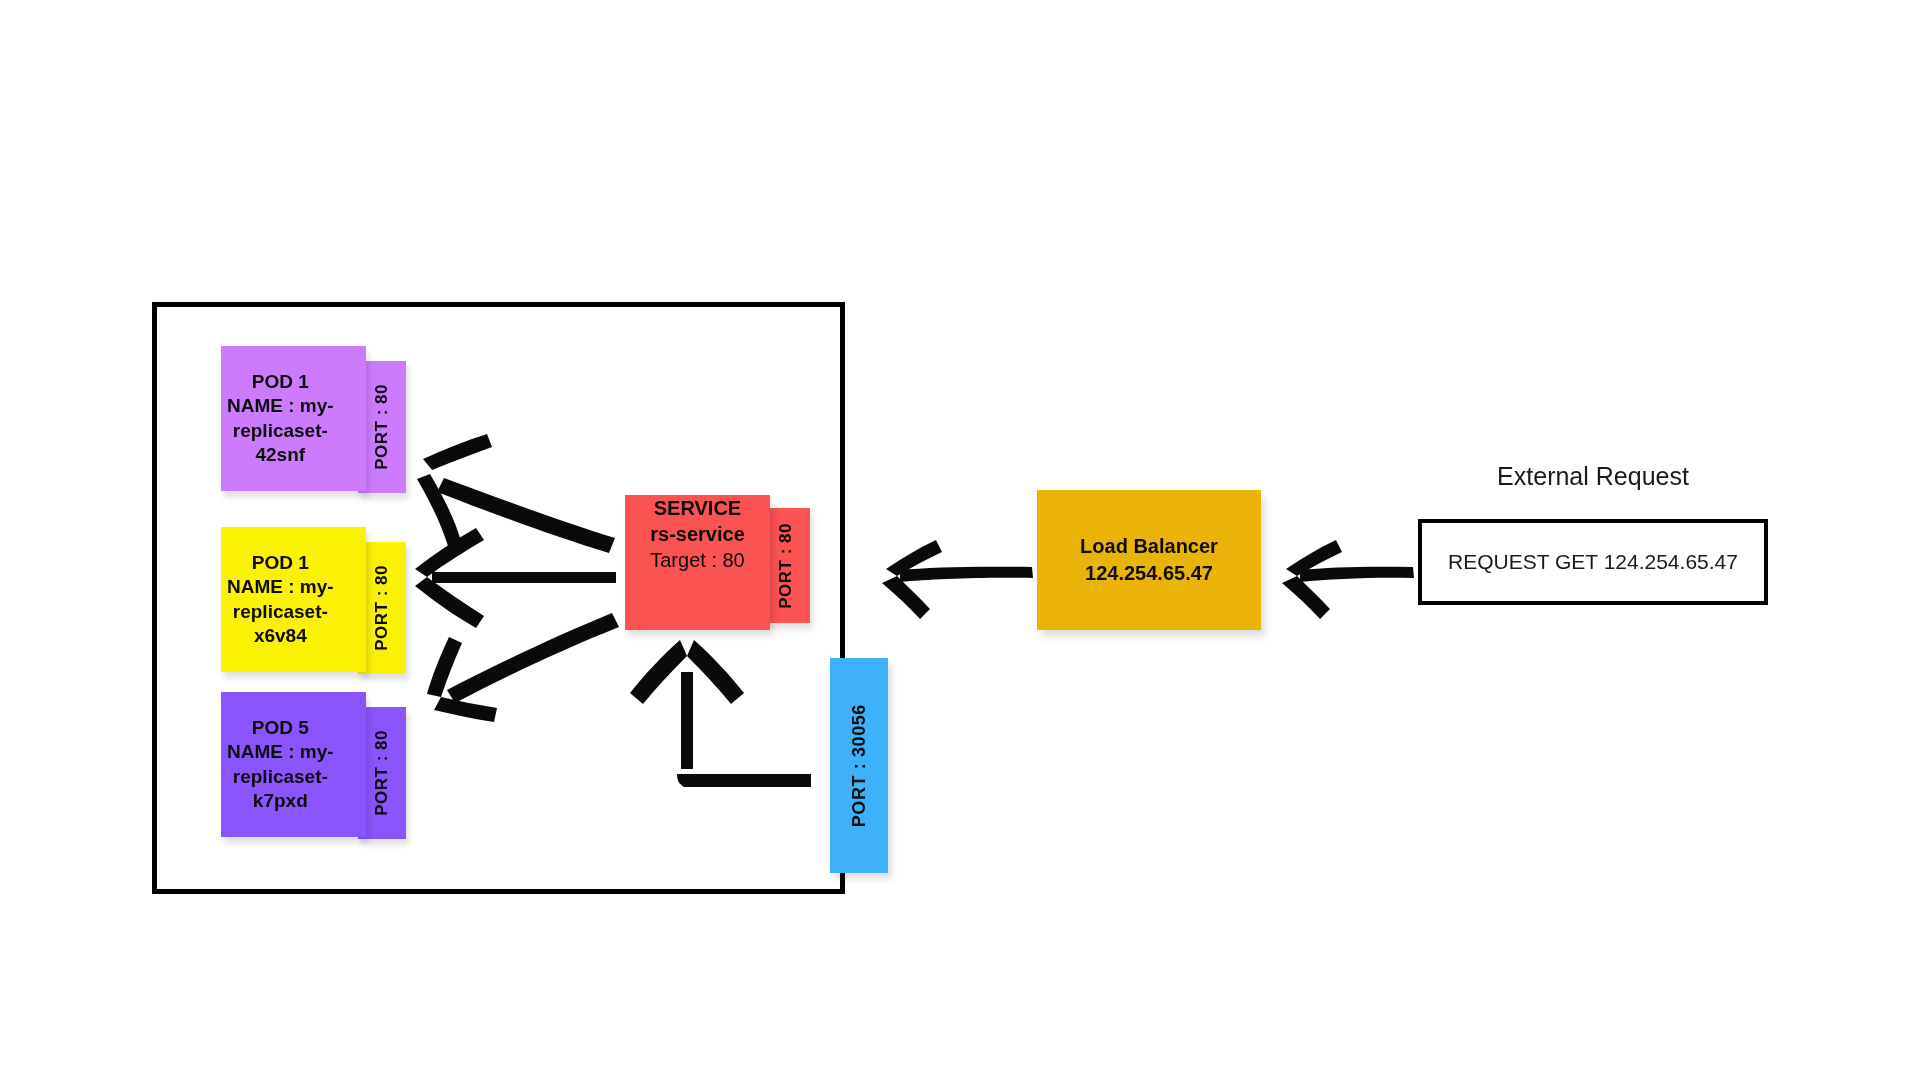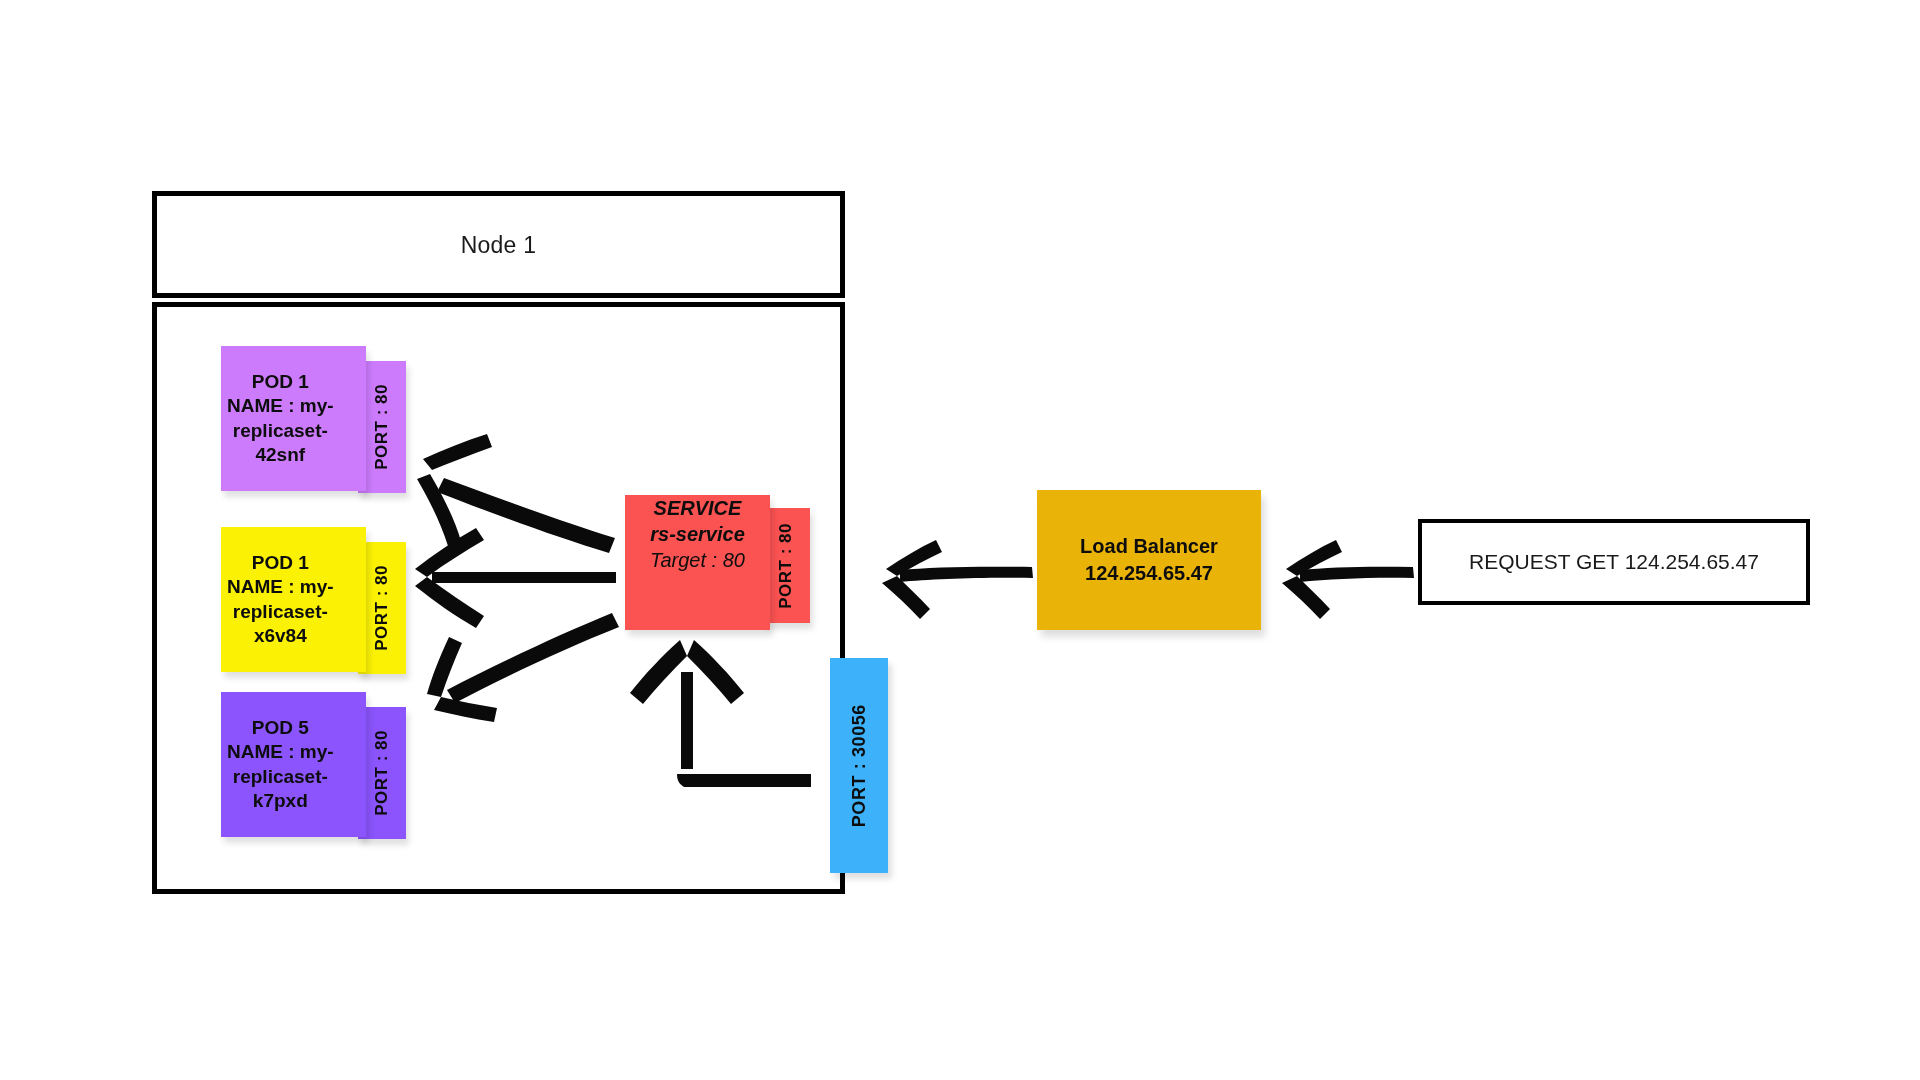--- a/index.html
+++ b/index.html
@@ -119,21 +119,21 @@
     flex-direction: column;
   }
   #service-port {
     position: absolute;
     left: 137px;
     top: 13px;
     width: 48px;
     height: 115px;
     background: #FB5252;
   }
-  .svc-line { font-size: 20px; line-height: 1.3; color: #0d0d0d; font-style: italic; }
+  .svc-line { font-size: 20px; line-height: 1.3; color: #0d0d0d; }
   .svc-line.b { font-weight: bold; }
 
   
   #nodeport-bar {
     position: absolute;
     left: 830px;
     top: 658px;
     width: 58px;
     height: 215px;
     background: #3DB2FB;
@@ -180,21 +180,21 @@
     top: 462px;
     width: 350px;
     text-align: center;
     font-size: 25px;
     color: #1a1a1a;
   }
   #external-box {
     position: absolute;
     left: 1418px;
     top: 519px;
-    width: 392px;
+    width: 350px;
     height: 86px;
     border: 4px solid #000000;
     box-sizing: border-box;
     background: #ffffff;
     display: flex;
     align-items: center;
     justify-content: center;
   }
   #external-box .req-text {
     font-size: 21px;
@@ -207,23 +207,20 @@
     width: 1920px;
     height: 1080px;
     pointer-events: none;
   }
 </style>
 </head>
 <body>
 
 <div id="canvas">
 
-  <div class="node-header-box">
-    <div class="node-header-label">Node 1</div>
-  </div>
 
   <div class="node-body-box"></div>
 
   <div class="pod-wrap" id="pod-1">
     <div class="port-tab pod-port" style="background:#CC7BFC;">
       <span>PORT : 80</span>
     </div>
     <div class="card-body pod-main" style="background:#CC7BFC;">
       <div class="card-text">
         <div>POD 1</div>
@@ -275,20 +272,21 @@
 
   <div id="nodeport-bar">
     <span>PORT : 30056</span>
   </div>
 
   <div id="load-balancer">
     <div class="lb-line">Load Balancer</div>
     <div class="lb-line">124.254.65.47</div>
   </div>
 
+  <div id="external-title">External Request</div>
   <div id="external-box">
     <div class="req-text">REQUEST GET 124.254.65.47</div>
   </div>
 
   <svg class="arrows" viewBox="0 0 1920 1080" xmlns="http://www.w3.org/2000/svg">
     <g fill="#0a0a0a">
 
       <g>
         <path d="M615,538 C560,521 495,497 444,478 L437,492 C489,512 555,537 609,553 Z"></path>
         <path d="M432,470 C452,462 472,454 492,447 L487,434 C465,441 443,450 423,459 Z"></path>

